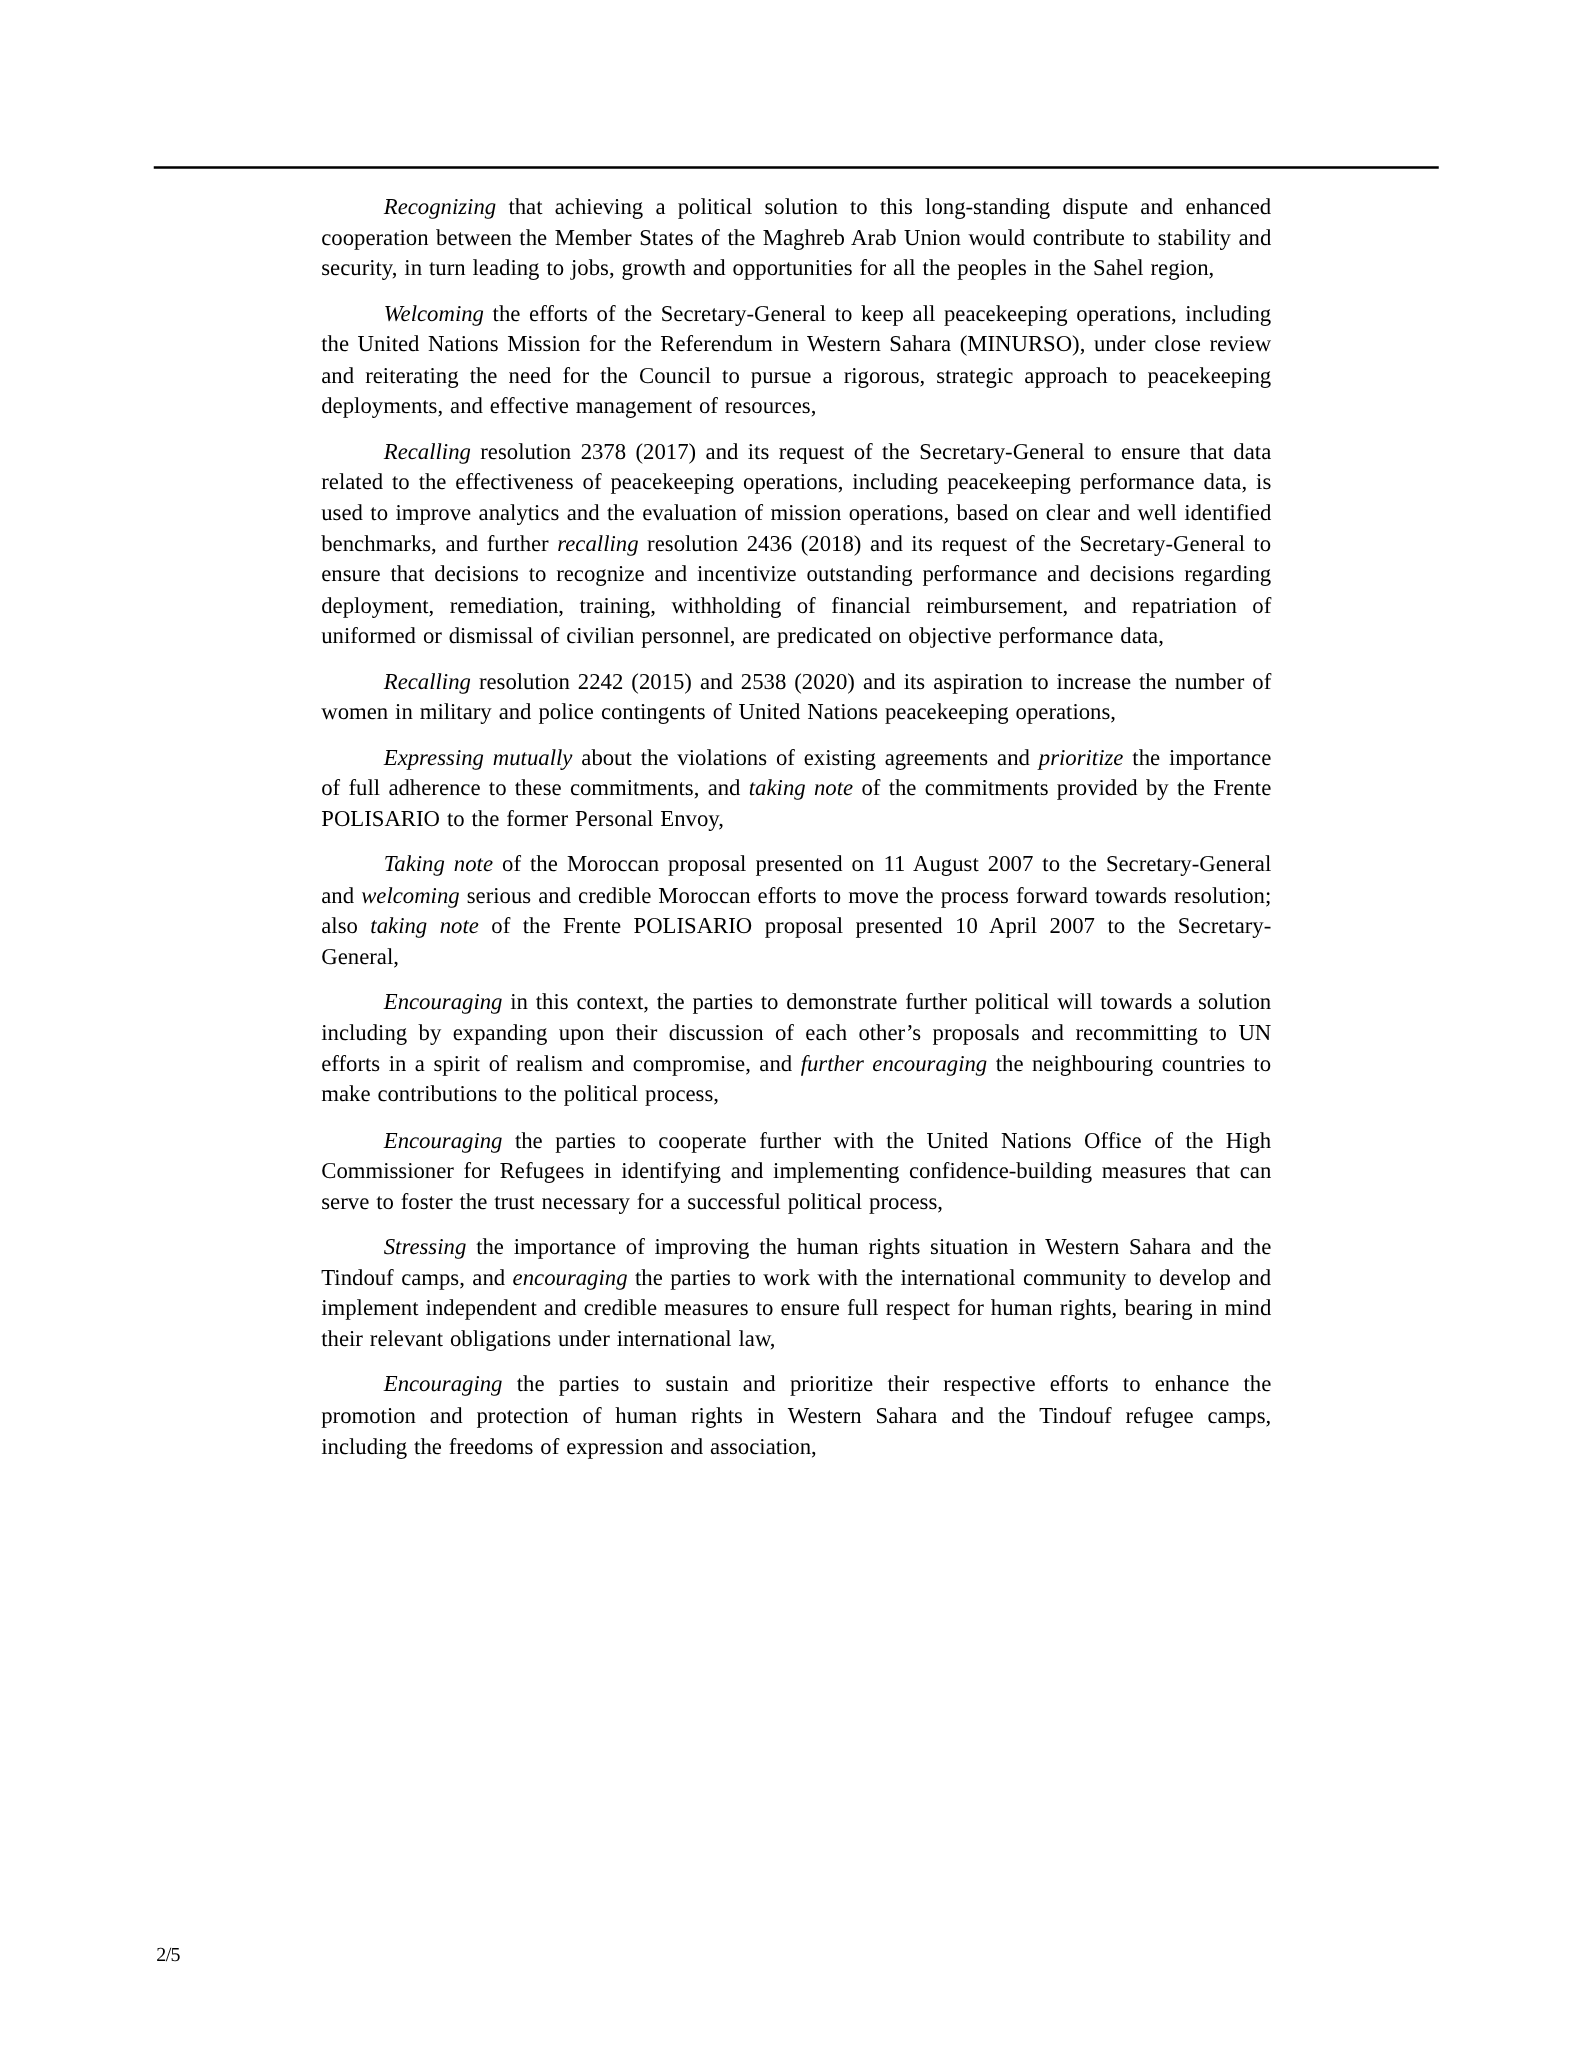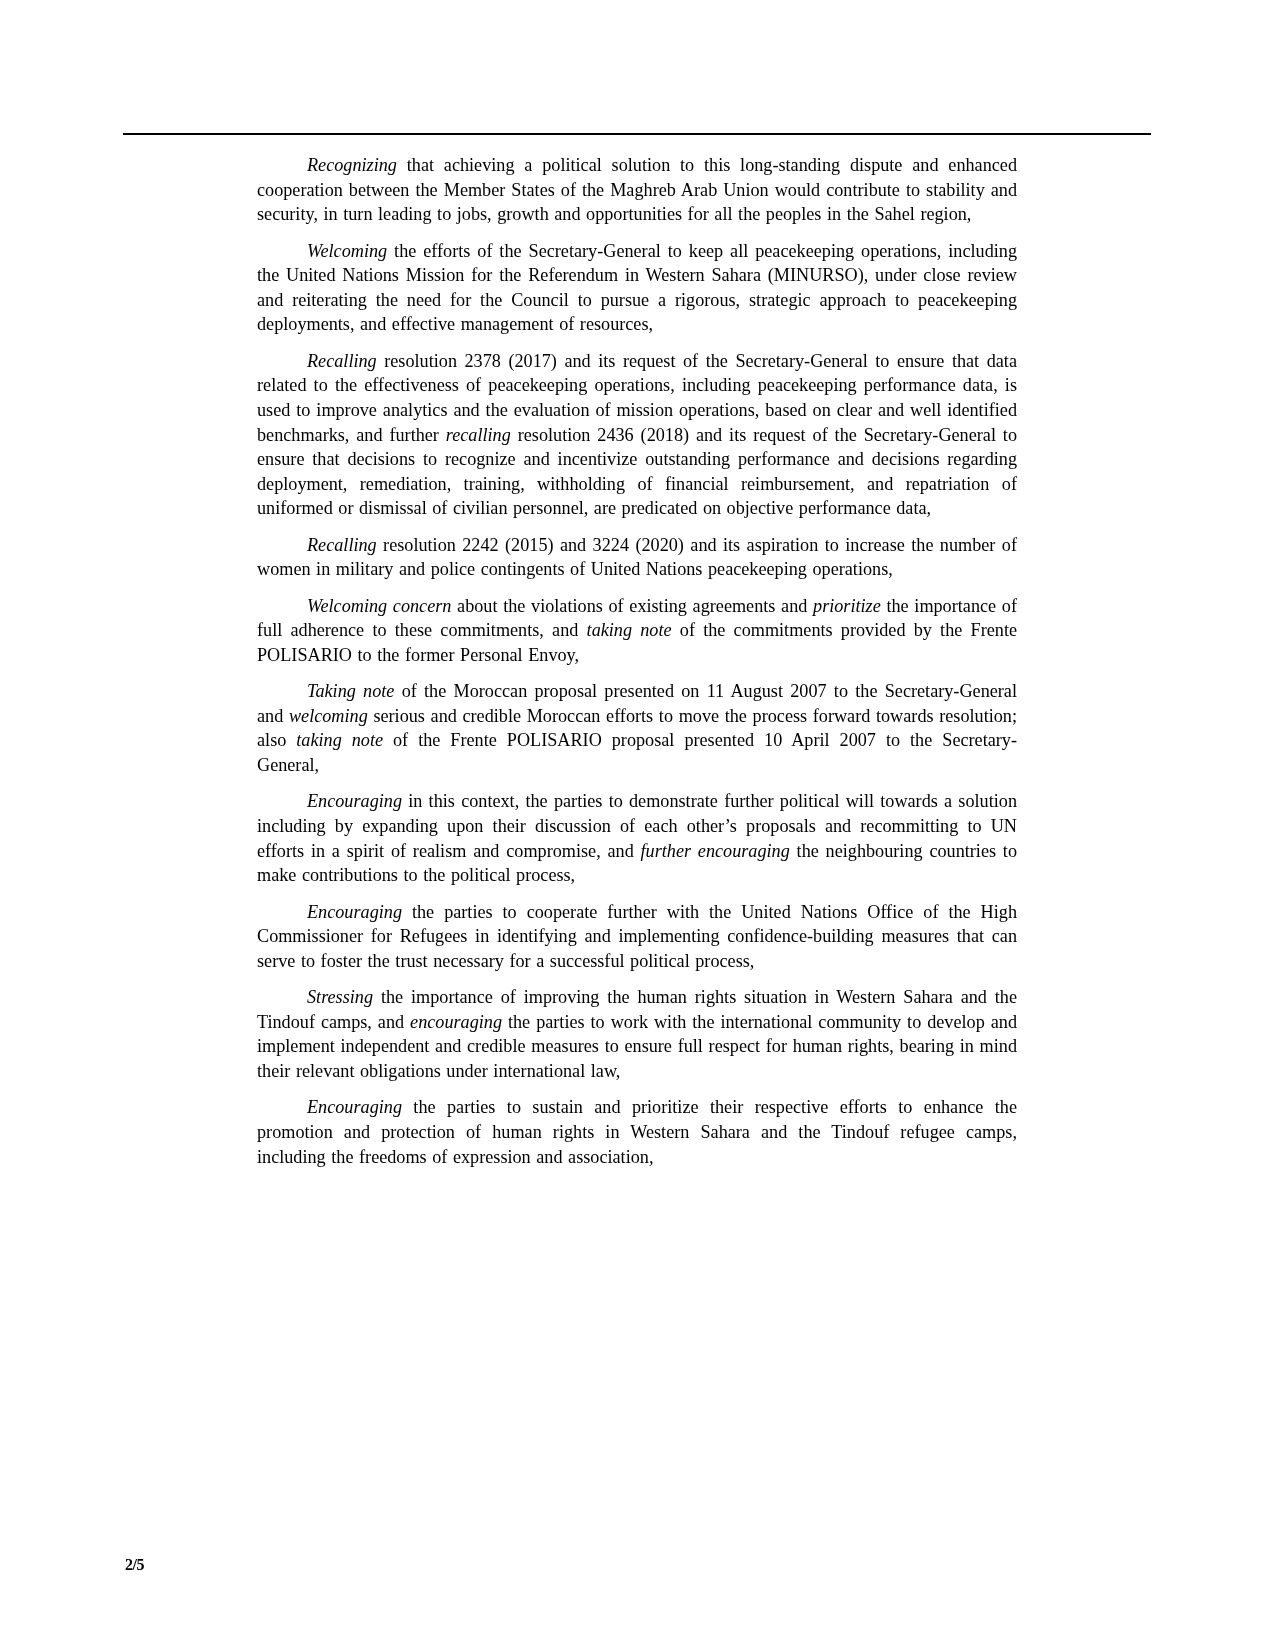--- a/index.html
+++ b/index.html
@@ -41,41 +41,41 @@
       margin-bottom: 0;
     }
     .para em {
       font-style: italic;
     }
     .page-number {
       position: absolute;
       left: 125px;
       top: 1556px;
       font-size: 16px;
-      font-weight: bold;
+      font-weight: normal;
       letter-spacing: -0.5px;
     }
   </style>
 </head>
 <body>
 
 <div class="top-rule"></div>
 
 <div class="body-text">
   <p class="para"><em>Recognizing</em><span> that achieving a political solution to this long-standing dispute and enhanced cooperation between the Member States of the Maghreb Arab Union would contribute to stability and security, in turn leading to jobs, growth and opportunities for all the peoples in the Sahel region,</span></p>
 
   <p class="para"><em>Welcoming</em><span> the efforts of the Secretary-General to keep all peacekeeping operations, including the United Nations Mission for the Referendum in Western Sahara (MINURSO), under close review and reiterating the need for the Council to pursue a rigorous, strategic approach to peacekeeping deployments, and effective management of resources,</span></p>
 
   <p class="para"><em>Recalling</em><span> resolution 2378 (2017) and its request of the Secretary-General to ensure that data related to the effectiveness of peacekeeping operations, including peacekeeping performance data, is used to improve analytics and the evaluation of mission operations, based on clear and well identified benchmarks, and further </span><em>recalling</em><span> resolution 2436 (2018) and its request of the Secretary-General to ensure that decisions to recognize and incentivize outstanding performance and decisions regarding deployment, remediation, training, withholding of financial reimbursement, and repatriation of uniformed or dismissal of civilian personnel, are predicated on objective performance data,</span></p>
 
-  <p class="para"><em>Recalling</em><span> resolution 2242 (2015) and 3224 (2020) and its aspiration to increase the number of women in military and police contingents of United Nations peacekeeping operations,</span></p>
+  <p class="para"><em>Recalling</em><span> resolution 2242 (2015) and 2538 (2020) and its aspiration to increase the number of women in military and police contingents of United Nations peacekeeping operations,</span></p>
 
 
 
-  <p class="para"><em>Welcoming concern</em><span> about the violations of existing agreements and </span><em>prioritize</em><span> the importance of full adherence to these commitments, and </span><em>taking note</em><span> of the commitments provided by the Frente POLISARIO to the former Personal Envoy,</span></p>
+  <p class="para"><em>Expressing mutually</em><span> about the violations of existing agreements and </span><em>prioritize</em><span> the importance of full adherence to these commitments, and </span><em>taking note</em><span> of the commitments provided by the Frente POLISARIO to the former Personal Envoy,</span></p>
 
   <p class="para"><em>Taking note</em><span> of the Moroccan proposal presented on 11 August 2007 to the Secretary-General and </span><em>welcoming</em><span> serious and credible Moroccan efforts to move the process forward towards resolution; also </span><em>taking note</em><span> of the Frente POLISARIO proposal presented 10 April 2007 to the Secretary-General,</span></p>
 
   <p class="para"><em>Encouraging</em><span> in this context, the parties to demonstrate further political will towards a solution including by expanding upon their discussion of each other’s proposals and recommitting to UN efforts in a spirit of realism and compromise, and </span><em>further encouraging</em><span> the neighbouring countries to make contributions to the political process,</span></p>
 
   <p class="para"><em>Encouraging</em><span> the parties to cooperate further with the United Nations Office of the High Commissioner for Refugees in identifying and implementing confidence-building measures that can serve to foster the trust necessary for a successful political process,</span></p>
 
   <p class="para"><em>Stressing</em><span> the importance of improving the human rights situation in Western Sahara and the Tindouf camps, and </span><em>encouraging</em><span> the parties to work with the international community to develop and implement independent and credible measures to ensure full respect for human rights, bearing in mind their relevant obligations under international law,</span></p>
 
   <p class="para"><em>Encouraging</em><span> the parties to sustain and prioritize their respective efforts to enhance the promotion and protection of human rights in Western Sahara and the Tindouf refugee camps, including the freedoms of expression and association,</span></p>

